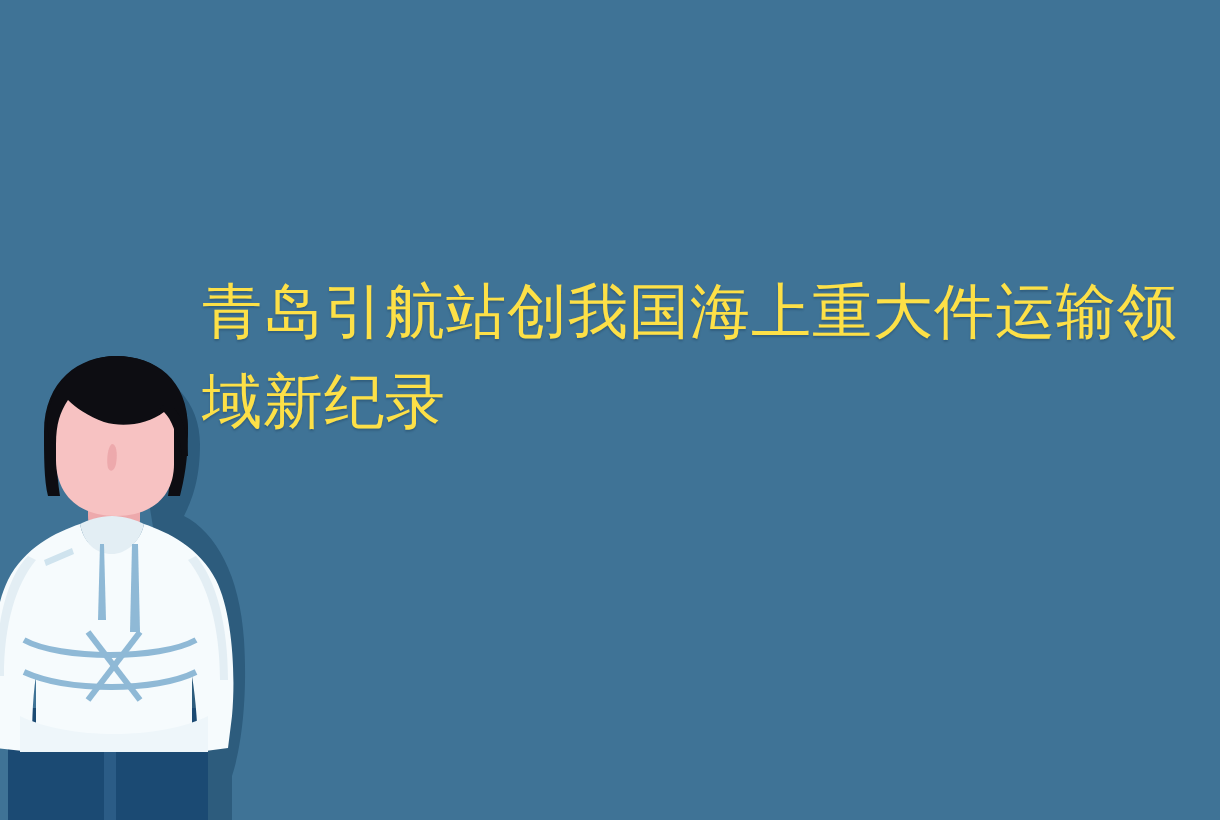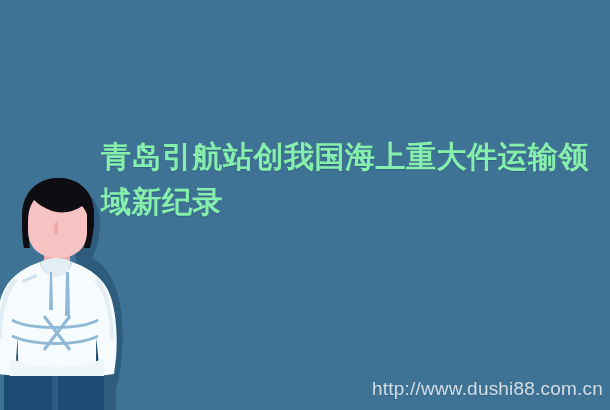--- a/index.html
+++ b/index.html
@@ -30,25 +30,25 @@
     width: 140px;
     height: 232px;
   }
 
   
   #headline {
     position: absolute;
     left: 101px;
     top: 134px;
     width: 500px;
-    color: #86efac;
+    color: #fde047;
     font-size: 30px;
     line-height: 45px;
     letter-spacing: 0.5px;
-    font-weight: 700;
+    font-weight: 400;
     white-space: pre-wrap;
     text-shadow: 0 1px 1px rgba(20,50,75,0.30);
   }
 
   
   #watermark {
     position: absolute;
     right: 7px;
     bottom: 11px;
     color: rgba(255,255,255,0.78);
@@ -142,15 +142,14 @@
 
       <g>
         <path d="M10 180 C34 192 80 192 104 180 L104 198 L10 198 Z" fill="#eef6fa"></path>
       </g>
 
     </svg>
   </div>
 
   <div id="headline">青岛引航站创我国海上重大件运输领域新纪录</div>
 
-  <div id="watermark">http://www.dushi88.com.cn</div>
 
 </div>
 
 </body></html>

